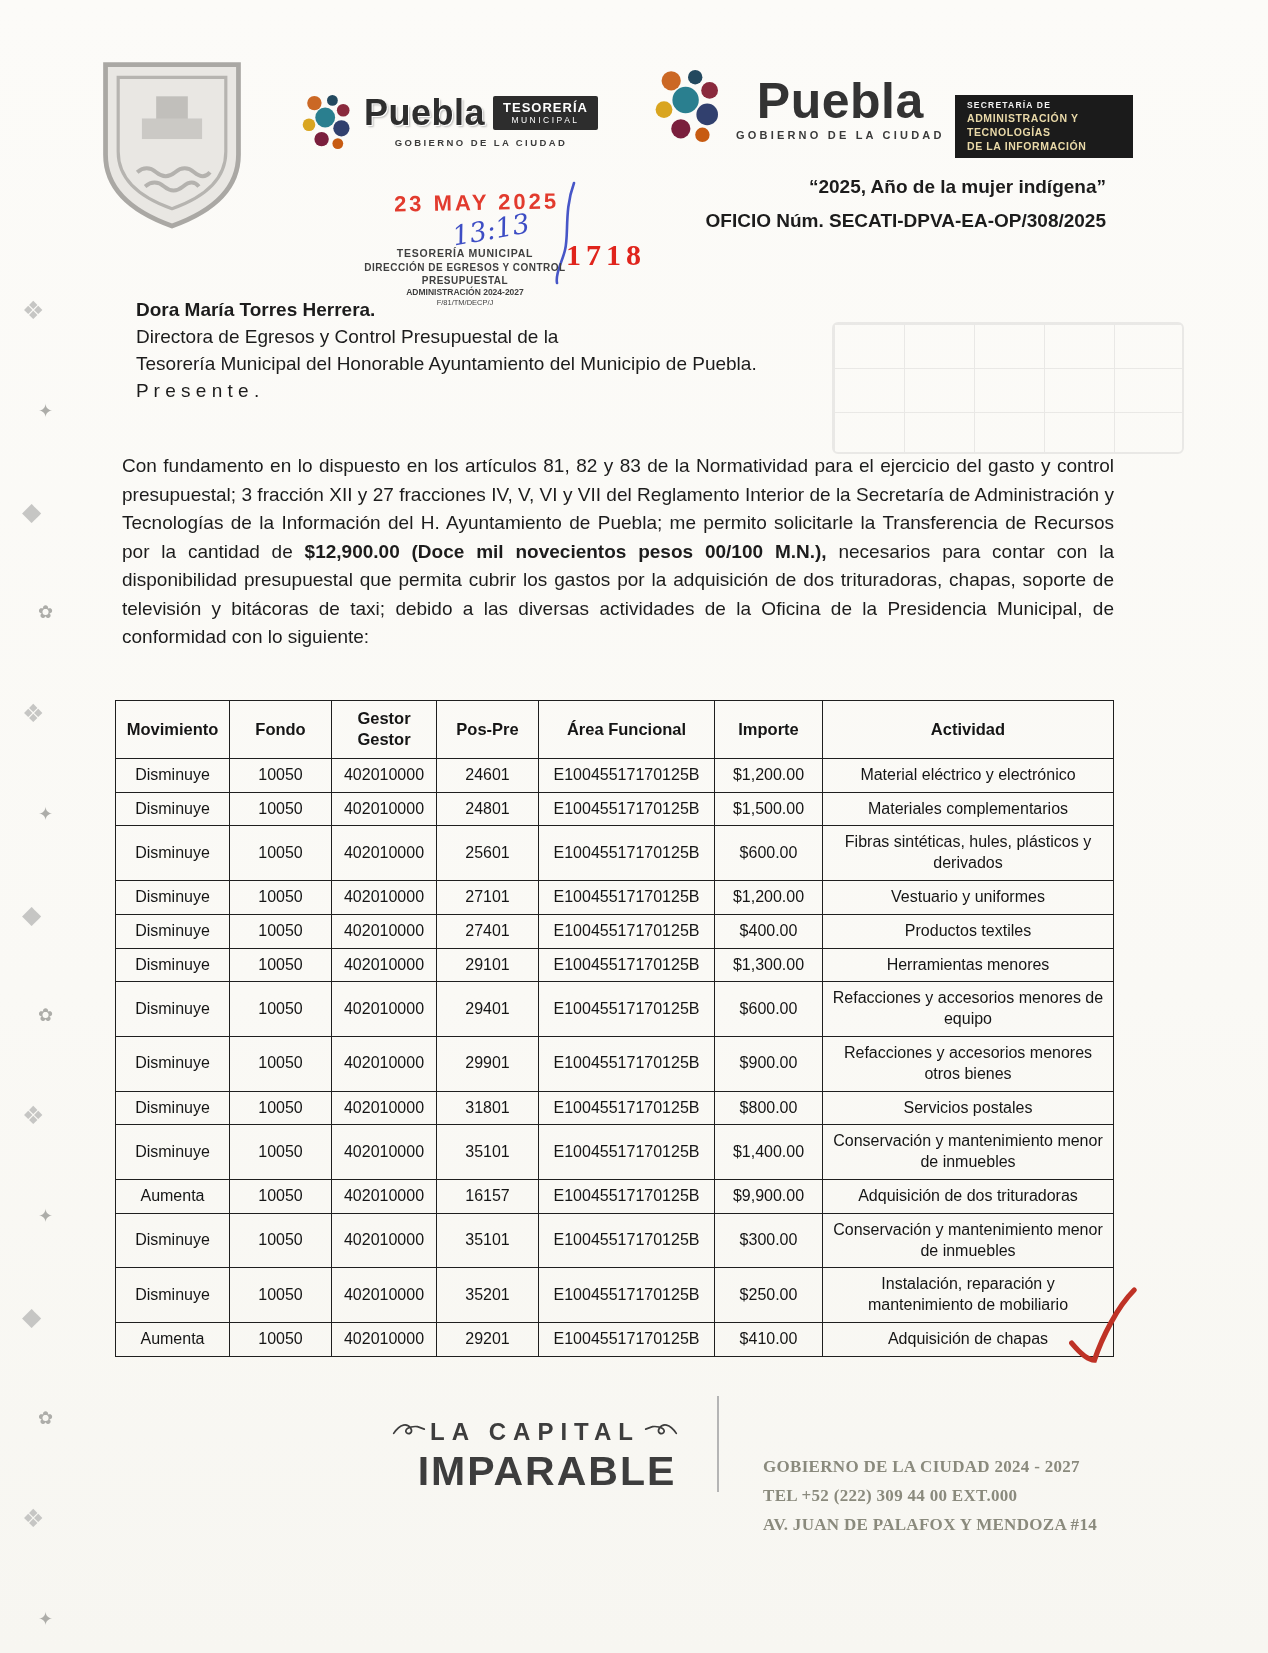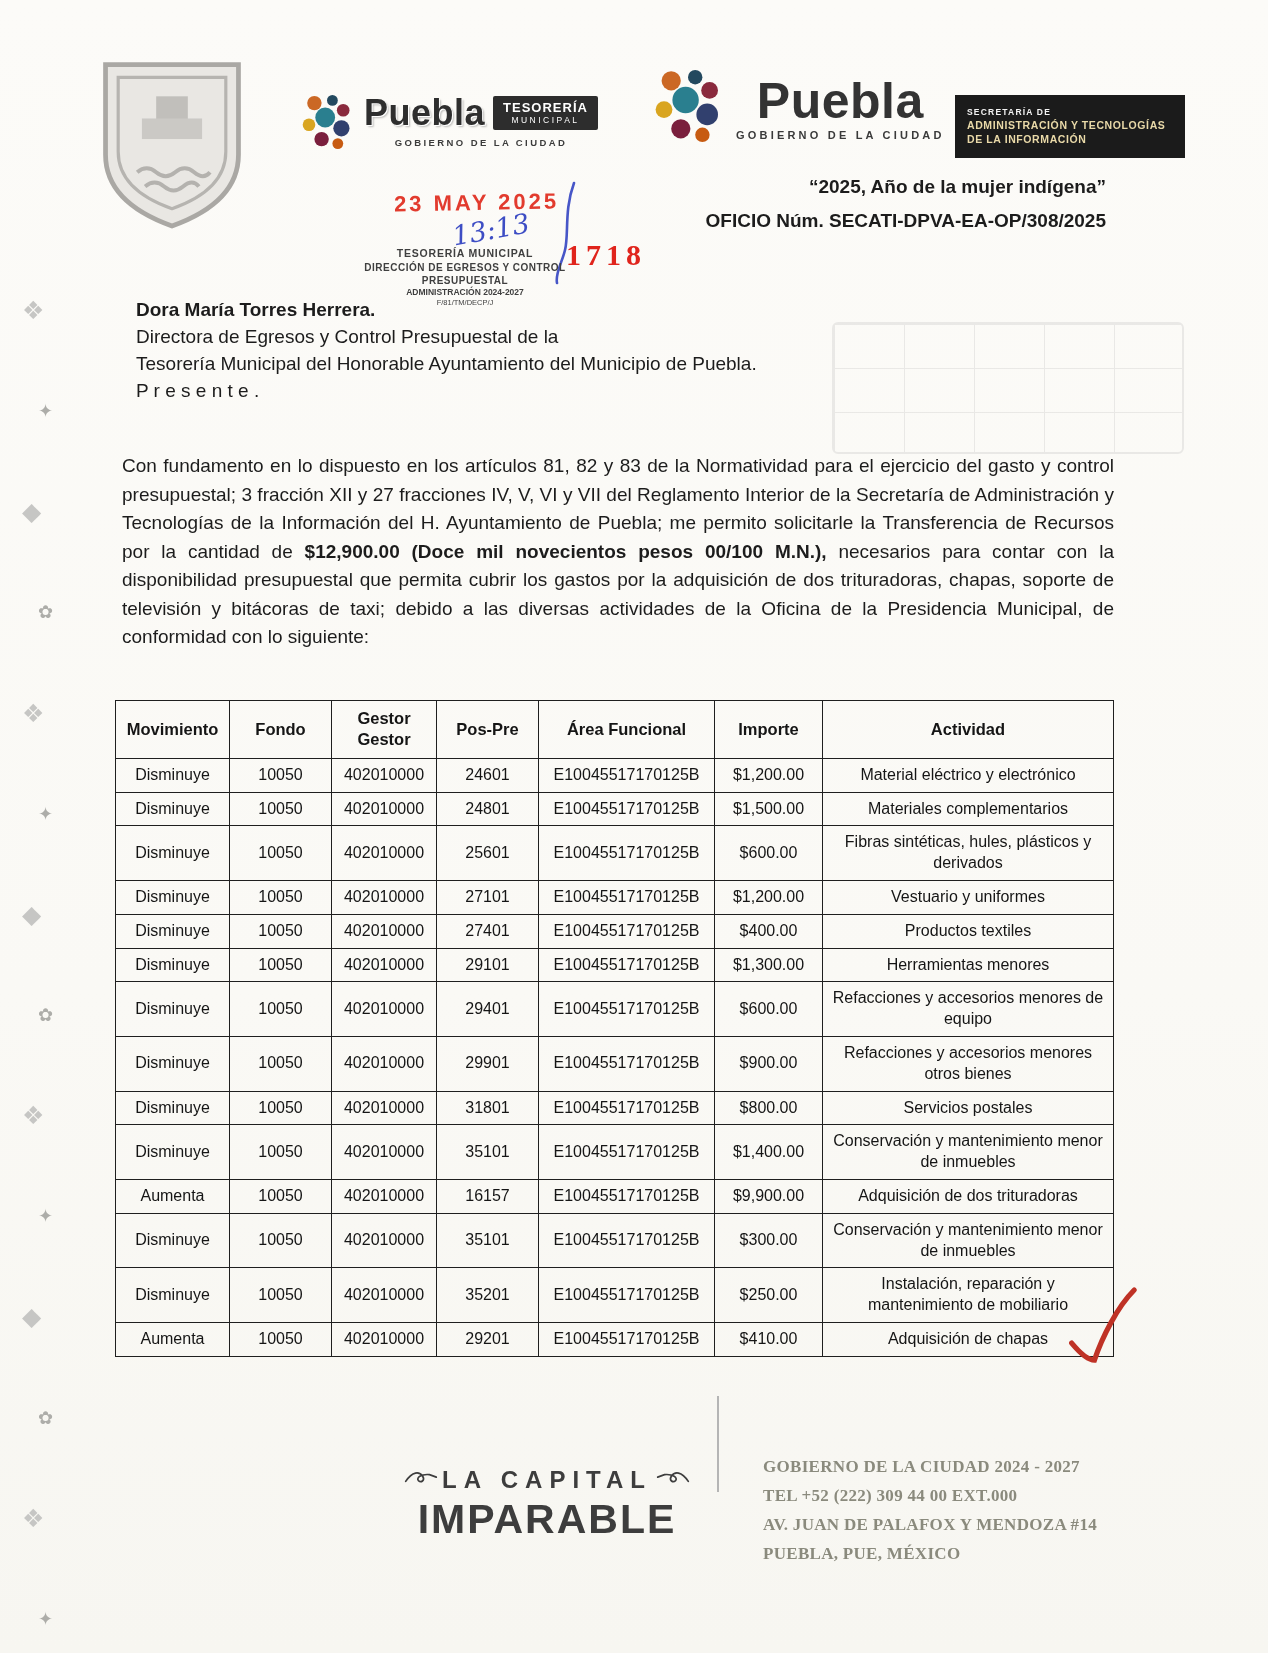--- a/index.html
+++ b/index.html
@@ -44,21 +44,21 @@
   .gob-sub-sm { margin-top:3px; font-size:9.5px; letter-spacing:2.4px; color:#3c3c3c; font-weight:600; }
 
   
   .city-logo { position:absolute; left:652px; top:66px; display:flex; gap:12px; align-items:center; }
   .city-col { display:flex; flex-direction:column; align-items:center; }
   .brand-lg { font-size:50px; font-weight:800; color:#333; letter-spacing:.5px; line-height:1.05; }
   .gob-sub-lg { font-size:11px; letter-spacing:3.2px; color:#3a3a3a; font-weight:600; margin-top:2px; }
 
   
   .secretaria {
-    position:absolute; left:955px; top:95px; width:230px; height:63px;
+    position:absolute; left:955px; top:95px; width:178px; height:63px;
     background:#1b1b1b; color:#fff; padding:6px 12px;
     display:flex; flex-direction:column; justify-content:center; line-height:1.35;
   }
   .secretaria .s1 { font-size:8.5px; letter-spacing:1.2px; color:#f3f3f3; font-weight:600; }
   .secretaria .s2, .secretaria .s3 { font-size:10.5px; font-weight:700; letter-spacing:.6px; color:#e9d9a8; }
 
   
   .right-head { position:absolute; right:162px; top:176px; text-align:right; }
   .slogan { font-size:19px; font-weight:700; color:#1c1c1c; }
   .oficio { font-size:19px; font-weight:700; color:#1c1c1c; margin-top:12px; }
@@ -110,21 +110,21 @@
     border:1.6px solid #1f1f1f; text-align:center; vertical-align:middle;
     padding:6px 4px; line-height:1.3; overflow:hidden;
   }
   .transfer-table th { font-size:16.5px; font-weight:700; padding:7px 4px; }
 
   
   .checkmark { position:absolute; left:1066px; top:1284px; }
 
   
   .capital-logo { position:absolute; left:392px; top:1418px; width:310px; text-align:center; color:#3d3d3d; }
-  .capital-row { display:flex; align-items:center; justify-content:center; gap:4px;margin-top:48px; }
+  .capital-row { display:flex; align-items:center; justify-content:flex-start; gap:4px; }
   .capital-l1 { font-size:24px; font-weight:700; letter-spacing:7px; }
   .capital-l2 { font-size:41px; font-weight:900; letter-spacing:2px; margin-top:2px; }
   .footer-divider { position:absolute; left:717px; top:1396px; width:2px; height:96px; background:#b5b5b5; }
   .gov-block {
     position:absolute; left:763px; top:1452px;
     font-family:"Liberation Serif", serif; font-weight:700;
     font-size:17px; line-height:29px; color:#8a8a7d; letter-spacing:.3px;
   }
 </style>
 </head>
@@ -419,16 +419,15 @@
     </div>
     <div class="capital-l2">IMPARABLE</div>
   </div>
 
   <div class="footer-divider"></div>
 
   <div class="gov-block">
     <div>GOBIERNO DE LA CIUDAD 2024 - 2027</div>
     <div>TEL +52 (222) 309 44 00 EXT.000</div>
     <div>AV. JUAN DE PALAFOX Y MENDOZA #14</div>
-    <div>PUEBLA, PUE, MÉXICO</div>
   </div>
 
 </div>
 
 </body></html>

